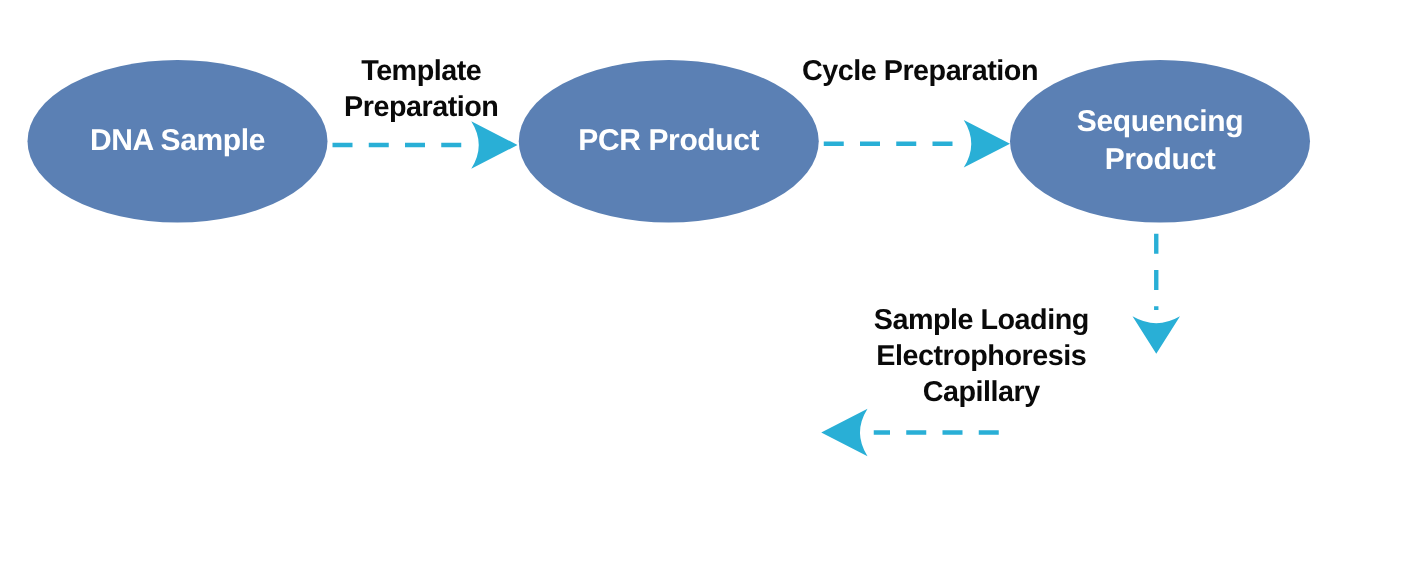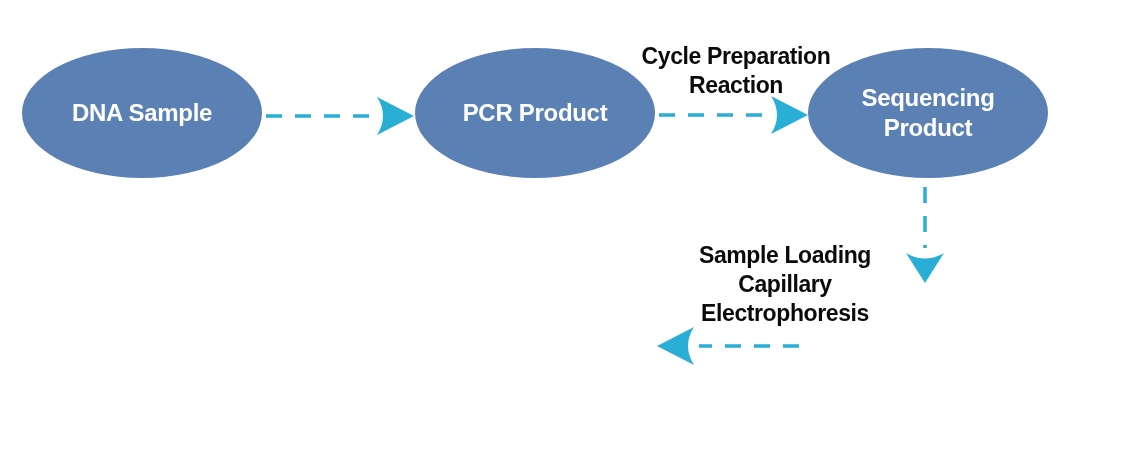--- a/index.html
+++ b/index.html
@@ -94,23 +94,26 @@
   <div class="node node-dna">
     <span class="node-label">DNA Sample</span>
   </div>
   <div class="node node-seqprod">
     <span class="node-label">Sequencing Product</span>
   </div>
   <div class="node node-pcr">
     <span class="node-label">PCR Product</span>
   </div>
 
+  <div class="edge-label label-template">
+    <span>Template</span>
+    <span>Preparation</span>
+  </div>
   <div class="edge-label label-cycle">
     <span>Cycle Preparation</span>
-    <span>Reaction</span>
   </div>
   <div class="edge-label label-loading">
     <span>Sample Loading</span>
+    <span>Electrophoresis</span>
     <span>Capillary</span>
-    <span>Electrophoresis</span>
   </div>
 
 </div>
 
 </body></html>

